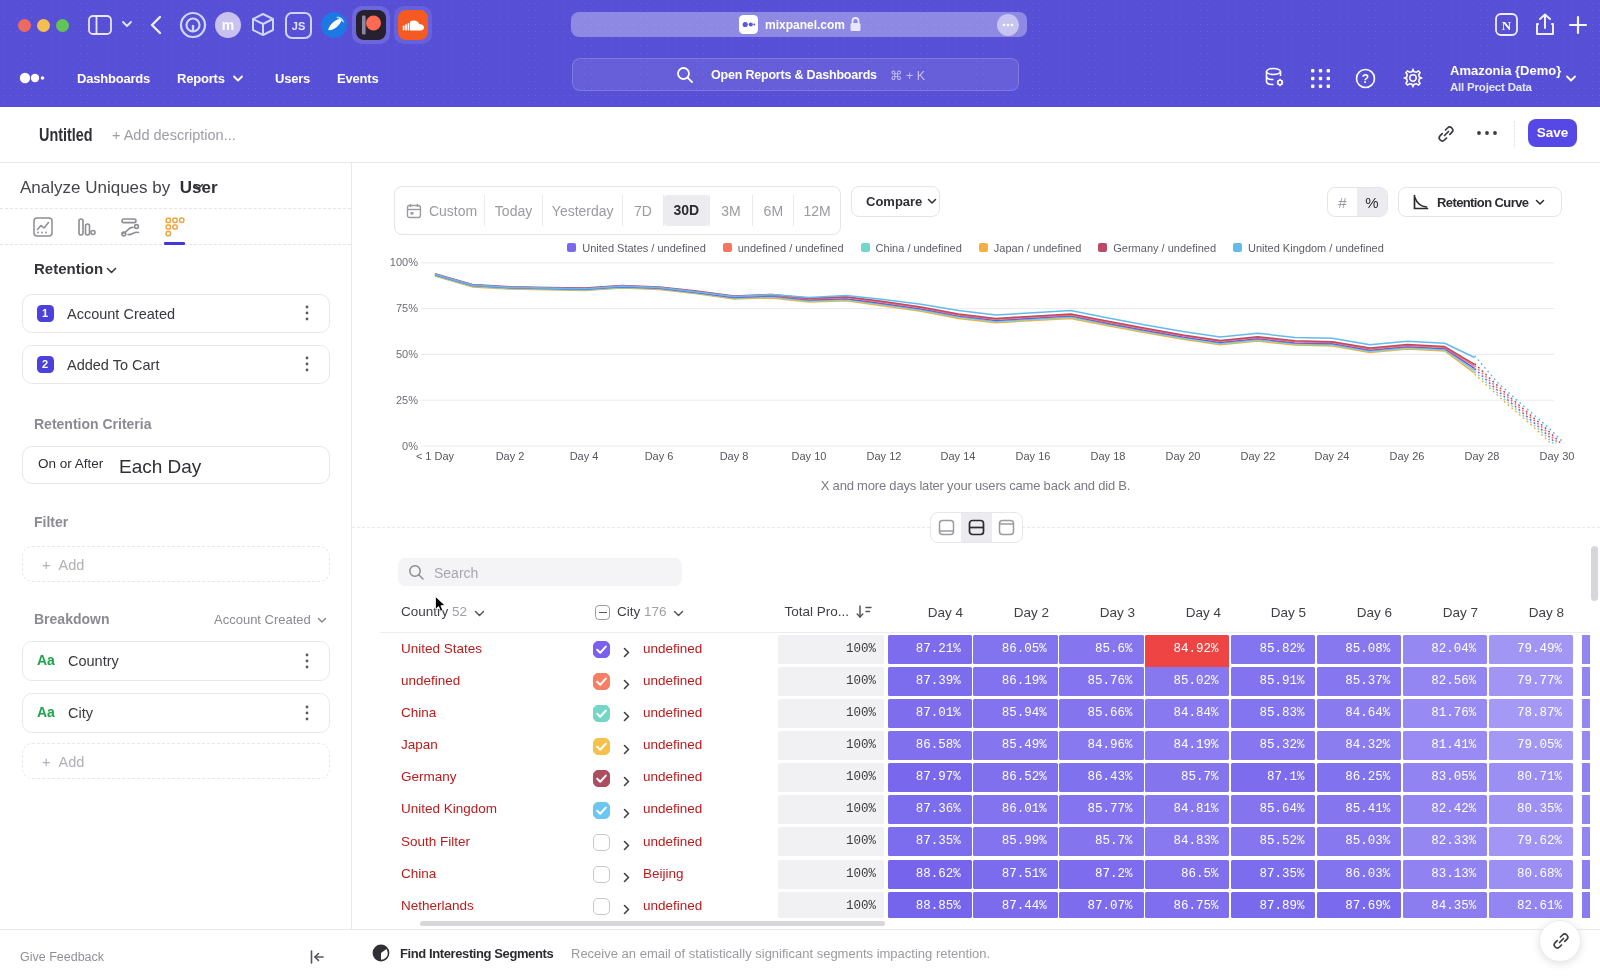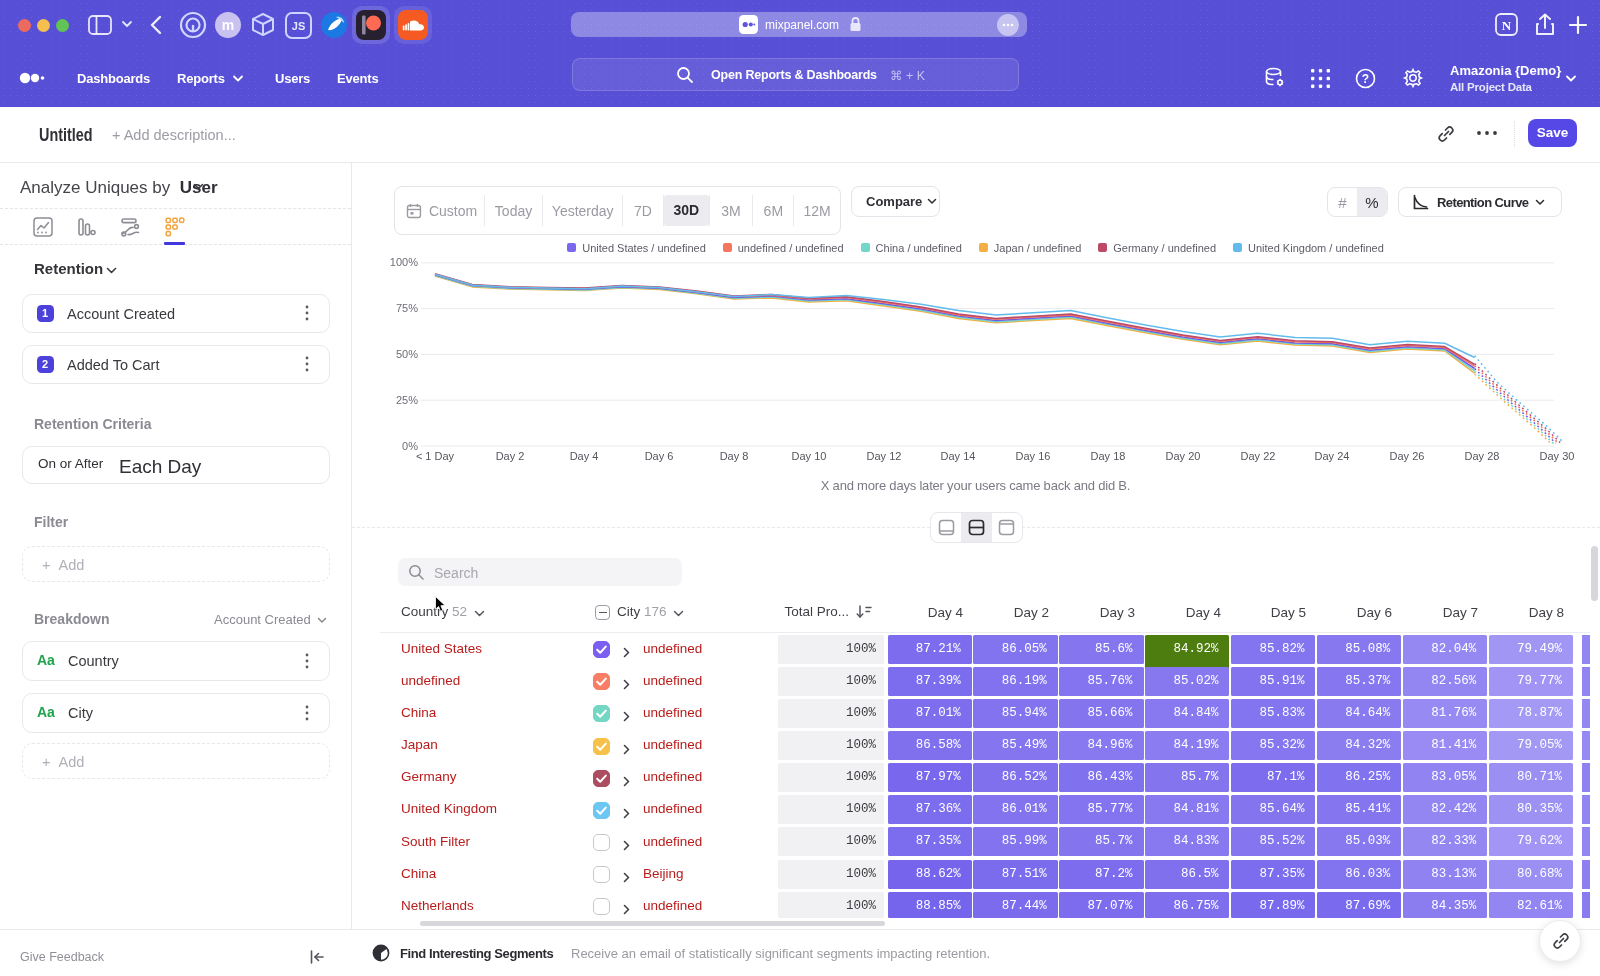--- a/index.html
+++ b/index.html
@@ -108,21 +108,21 @@
   </g>
 </svg>
 
 <div class="abs urlpill"></div>
 <svg class="abs" style="left:739px;top:15px" width="19" height="19" viewBox="0 0 19 19">
   <rect x="0" y="0" width="19" height="19" rx="4.5" fill="#fff"></rect>
   <circle cx="6.2" cy="9.5" r="2.6" fill="#5f54dd"></circle>
       <circle cx="11.8" cy="9.5" r="2.1" fill="#5f54dd"></circle>
       <circle cx="15.3" cy="9.5" r="1.0" fill="#5f54dd"></circle>
 </svg>
-<div class="abs" style="left:765px;top:17.5px;color:#fff;font-size:12px;font-weight:400">mixpanel.com</div>
+<div class="abs" style="left:765px;top:17.5px;color:#fff;font-size:12px;font-weight:700">mixpanel.com</div>
 <svg class="abs" style="left:849px;top:16px" width="13" height="17" viewBox="0 0 13 17">
   <rect x="1.5" y="7" width="10" height="8" rx="1.5" fill="#e8e6fb"></rect>
   <path d="M3.5 7 V5 a3 3 0 0 1 6 0 V7" fill="none" stroke="#e8e6fb" stroke-width="1.8"></path>
 </svg>
 <div class="abs" style="left:997px;top:13.5px;width:22px;height:22px;border-radius:50%;background:rgba(255,255,255,0.5)"></div>
 <svg class="abs" style="left:997px;top:13.5px" width="22" height="22" viewBox="0 0 22 22">
   <circle cx="7" cy="11" r="1.3" fill="#fff"></circle>
       <circle cx="11" cy="11" r="1.3" fill="#fff"></circle>
       <circle cx="15" cy="11" r="1.3" fill="#fff"></circle>
 </svg>
@@ -504,21 +504,21 @@
       </svg>
     </div>
     <div class="abs chev" style="left:623px;top:644.1px"><svg width="7" height="11" viewBox="0 0 7 11">
         <path d="M1.5 1.5 L5.5 5.5 L1.5 9.5" fill="none" stroke="#3f3f46" stroke-width="1.6" stroke-linecap="round" stroke-linejoin="round"></path>
       </svg></div>
     <div class="abs rowlab" style="left:643px;top:640.6px">undefined</div>
     <div class="abs totcell" style="left:778px;top:634.5px;width:106px;height:29.1px;line-height:29.1px">100%</div>
     <div class="abs pcell" style="left:887.5px;top:634.5px;width:84.3px;height:29.1px;line-height:29.1px;background:#7d6dee">87.21%</div>
     <div class="abs pcell" style="left:973.4px;top:634.5px;width:84.3px;height:29.1px;line-height:29.1px;background:#8273ef">86.05%</div>
     <div class="abs pcell" style="left:1059.3px;top:634.5px;width:84.3px;height:29.1px;line-height:29.1px;background:#8575ef">85.6%</div>
-    <div class="abs pcell" style="left:1145.2px;top:634.5px;width:84.3px;height:37px;line-height:29.1px;background:#4d7c0f">84.92%</div>
+    <div class="abs pcell" style="left:1145.2px;top:634.5px;width:84.3px;height:37px;line-height:29.1px;background:#ef4444">84.92%</div>
     <div class="abs pcell" style="left:1231.1px;top:634.5px;width:84.3px;height:29.1px;line-height:29.1px;background:#8374ef">85.82%</div>
     <div class="abs pcell" style="left:1317.0px;top:634.5px;width:84.3px;height:29.1px;line-height:29.1px;background:#8778f0">85.08%</div>
     <div class="abs pcell" style="left:1402.9px;top:634.5px;width:84.3px;height:29.1px;line-height:29.1px;background:#9688f3">82.04%</div>
     <div class="abs pcell" style="left:1488.8px;top:634.5px;width:84.3px;height:29.1px;line-height:29.1px;background:#a296f5">79.49%</div>
     <div class="abs" style="left:1582px;top:634.5px;width:8px;height:29.1px;background:#9386f2"></div>
     <div class="abs rowlab" style="left:401px;top:672.7px">undefined</div>
     <div class="abs cb" style="left:592.5px;top:673.2px;background:#f87f66;border-color:#f87f66">
       <svg width="17" height="17" viewBox="0 0 17 17">
         <path d="M4.2 8.8 L7.2 11.7 L12.8 5.6" fill="none" stroke="#fff" stroke-width="2" stroke-linecap="round" stroke-linejoin="round"></path>
       </svg>

